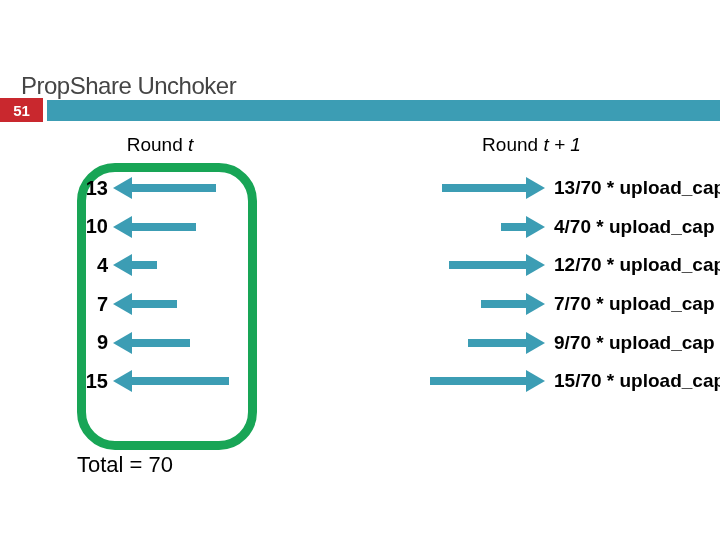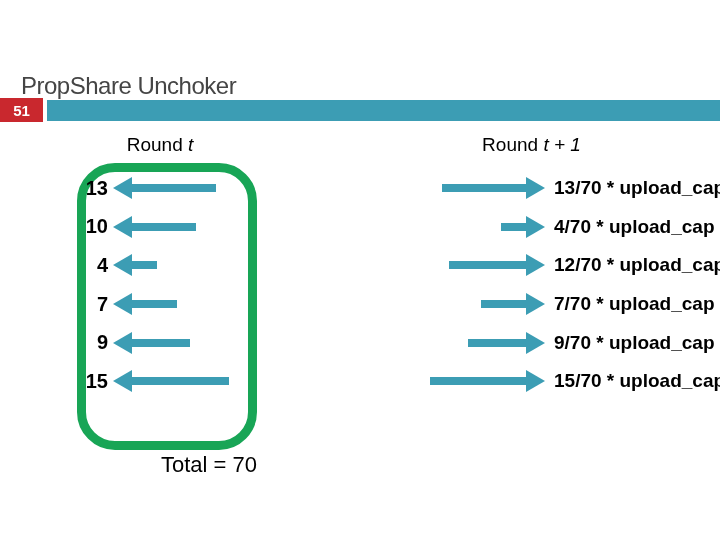--- a/index.html
+++ b/index.html
@@ -75,21 +75,21 @@
     border-right: 19px solid var(--teal, #3C9DB4);
   }
   .head-r {
     width: 0; height: 0; flex: none;
     border-top: 11px solid transparent; border-bottom: 11px solid transparent;
     border-left: 19px solid var(--teal, #3C9DB4);
   }
 
   .total {
     position: absolute; left: 77px; top: 452px; width: 180px;
-    text-align: right; font-size: 22px; font-weight: 400; color: #000;
+    text-align: left; font-size: 22px; font-weight: 400; color: #000;
     white-space: nowrap;
   }
 </style>
 </head>
 <body>
 
 <div class="slide">
 
   <div class="title">PropShare Unchoker</div>
 

